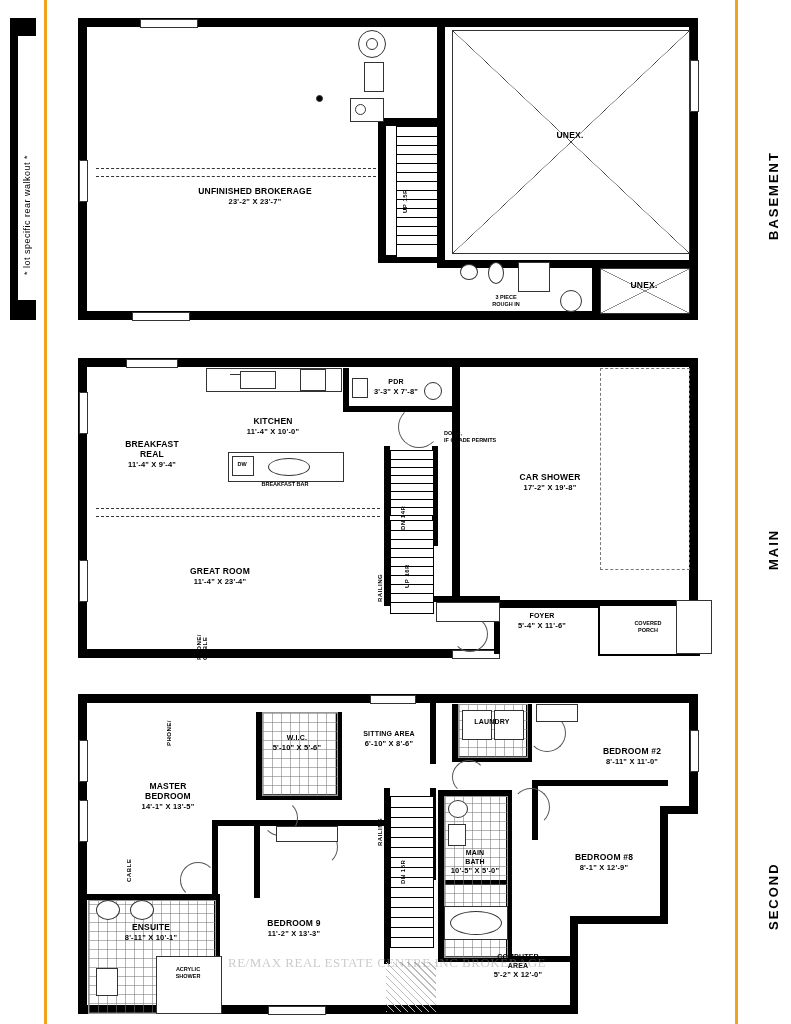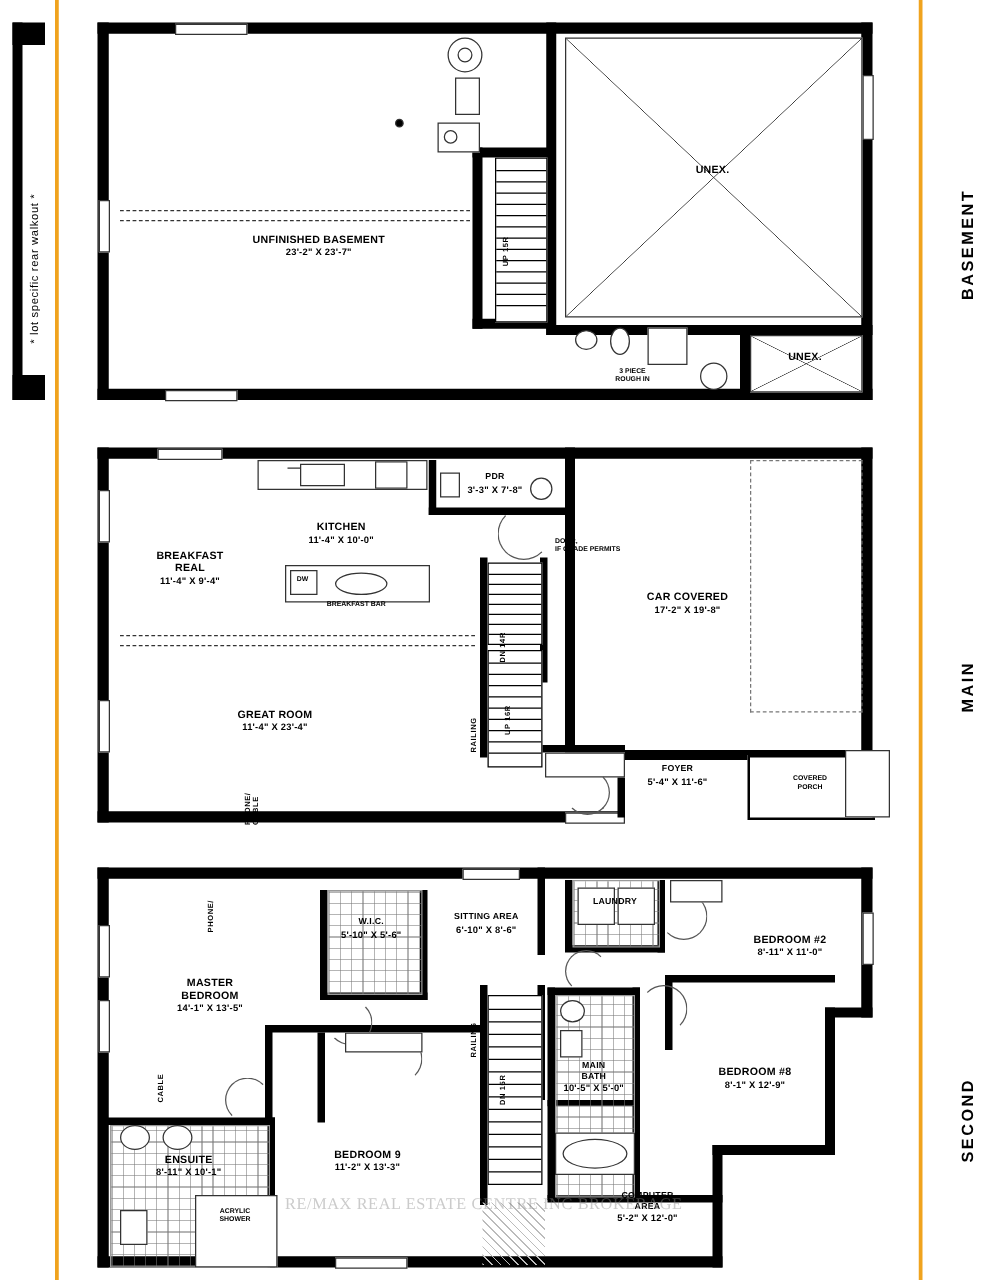--- a/index.html
+++ b/index.html
@@ -135,21 +135,21 @@
     <div class="vtext" style="left:402px;top:168px;height:45px;">UP 15R</div>
 
     <div class="circle" style="left:488px;top:262px;width:14px;height:20px;"></div>
     <div class="circle" style="left:460px;top:264px;width:16px;height:14px;"></div>
     <div class="thinbox" style="left:518px;top:262px;width:30px;height:28px;"></div>
     <div class="circle" style="left:560px;top:290px;width:20px;height:20px;"></div>
     <div class="tiny" style="left:466px;top:294px;width:80px;white-space:pre-line;">3 PIECE
 ROUGH IN</div>
 
     <div class="lbl" style="left:160px;top:186px;width:190px;">
-      <span>UNFINISHED BASEMENT</span>
+      <span>UNFINISHED BROKERAGE</span>
       <span class="dim">23'-2" X 23'-7"</span>
     </div>
   </div>
 
   <div>
     <div class="wall" style="left:78px;top:358px;width:620px;height:9px;"></div>
     <div class="wall" style="left:78px;top:358px;width:9px;height:300px;"></div>
     <div class="wall" style="left:78px;top:649px;width:420px;height:9px;"></div>
     <div class="wall" style="left:689px;top:358px;width:9px;height:250px;"></div>
     <div class="wall" style="left:590px;top:600px;width:108px;height:8px;"></div>
@@ -237,21 +237,21 @@
     <div class="lbl" style="left:102px;top:428px;width:100px;white-space:pre-line;">
       <span>BREAKFAST
 REAL</span>
       <span class="dim">11'-4" X 9'-4"</span>
     </div>
     <div class="lbl" style="left:150px;top:566px;width:140px;">
       <span>GREAT ROOM</span>
       <span class="dim">11'-4" X 23'-4"</span>
     </div>
     <div class="lbl" style="left:490px;top:472px;width:120px;">
-      <span>CAR COVERED</span>
+      <span>CAR SHOWER</span>
       <span class="dim">17'-2" X 19'-8"</span>
     </div>
     <div class="vtext" style="left:196px;top:612px;height:48px;white-space:pre-line;">PHONE/
 CABLE</div>
   </div>
 
   <div>
     <div class="wall" style="left:78px;top:694px;width:620px;height:9px;"></div>
     <div class="wall" style="left:78px;top:694px;width:9px;height:320px;"></div>
     <div class="wall" style="left:78px;top:1005px;width:500px;height:9px;"></div>

